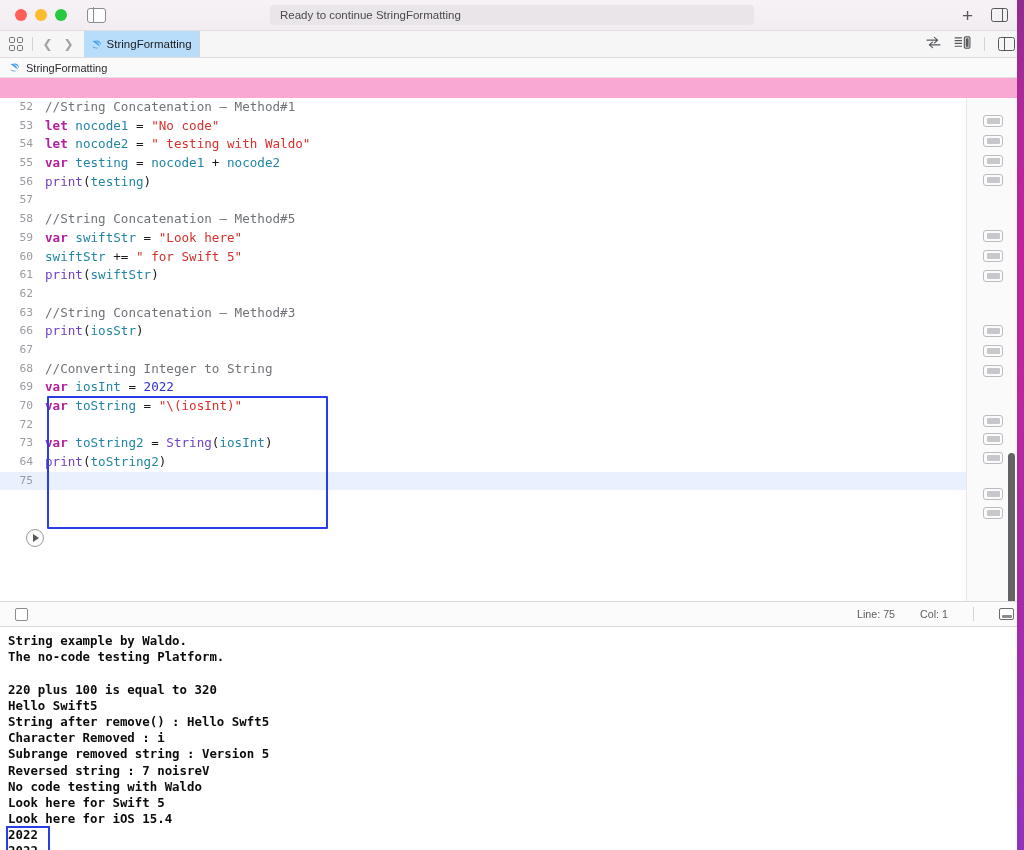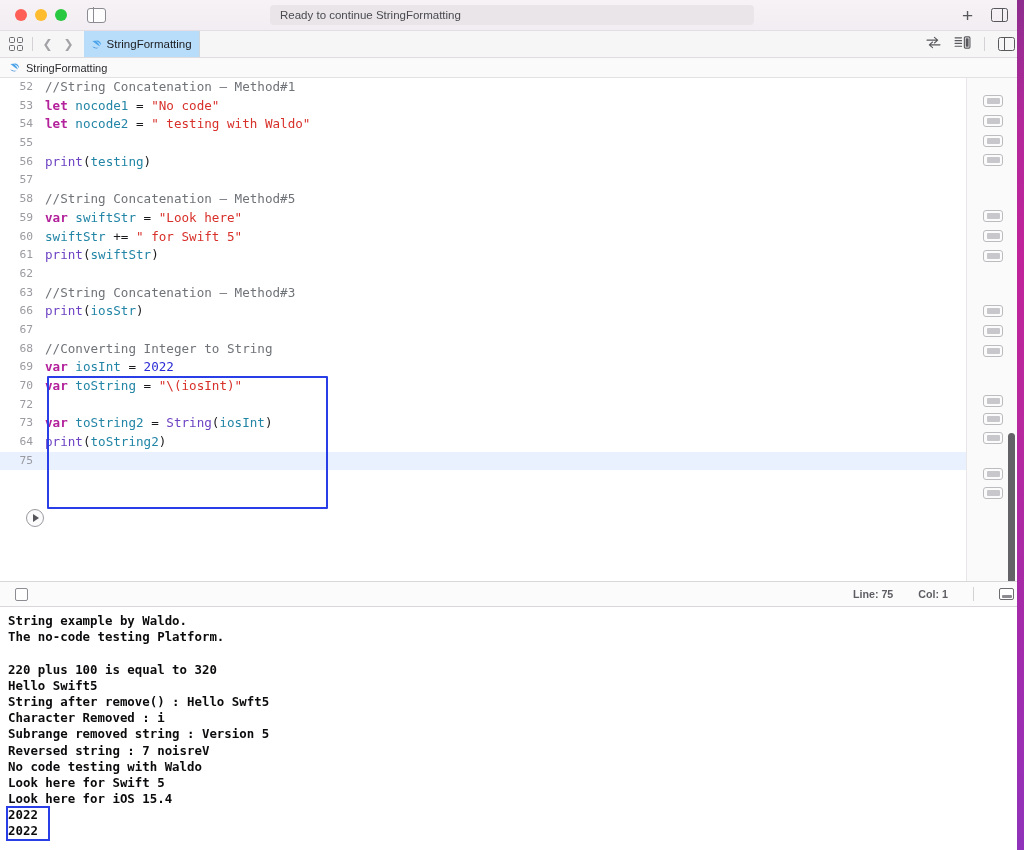--- a/index.html
+++ b/index.html
@@ -111,20 +111,21 @@
     font-size: 11px; color: #2a2a2e;
   }
 
   
   .editor-wrap {
     position: relative;
     flex: 0 0 503px; height: 503px;
     display: flex;
     background: #ffffff;
     overflow: hidden;
+    margin-top: 20px;
   }
   .code-area {
     position: relative;
     flex: 1 1 auto;
     overflow: hidden;
     padding-top: 0;
   }
   .line {
     height: 18.7px; line-height: 18.7px;
     display: flex; align-items: center;
@@ -207,21 +208,21 @@
     display: flex; align-items: center;
     padding: 0 10px;
   }
   .cb-square {
     width: 13px; height: 13px;
     border: 1.3px solid #8c8c92; border-radius: 2px; background: #fff;
     margin-left: 5px;
   }
   .cb-right {
     margin-left: auto; display: flex; align-items: center; gap: 25px;
-    font-size: 10.7px; color: #5d5d63; font-weight: bold;
+    font-size: 10.7px; color: #5d5d63;
   }
   .cb-panel-icon {
     width: 15px; height: 12px; border: 1.3px solid #6b6b70; border-radius: 2px;
     position: relative; background:#fff;
   }
   .cb-panel-icon::after {
     content:""; position:absolute; left:1.5px; right:1.5px; bottom:1.5px; height:3px;
     background:#8b8b91; border-radius:1px;
   }
 
@@ -328,21 +329,21 @@
       </svg>
     </span>
     <span>StringFormatting</span>
   </div>
 
   <div class="editor-wrap">
     <div class="code-area" id="code-area">
         <div class="line"><span class="ln">52</span><span class="code"><span class="tok-cmt">//String Concatenation – Method#1</span></span></div>
         <div class="line"><span class="ln">53</span><span class="code"><span class="tok-kw">let</span><span class="tok-plain"> </span><span class="tok-var">nocode1</span><span class="tok-plain"> = </span><span class="tok-str">"No code"</span></span></div>
         <div class="line"><span class="ln">54</span><span class="code"><span class="tok-kw">let</span><span class="tok-plain"> </span><span class="tok-var">nocode2</span><span class="tok-plain"> = </span><span class="tok-str">" testing with Waldo"</span></span></div>
-        <div class="line"><span class="ln">55</span></div>
+        <div class="line"><span class="ln">55</span><span class="code"><span class="tok-kw">var</span><span class="tok-plain"> </span><span class="tok-var">testing</span><span class="tok-plain"> = </span><span class="tok-var">nocode1</span><span class="tok-plain"> + </span><span class="tok-var">nocode2</span></span></div>
         <div class="line"><span class="ln">56</span><span class="code"><span class="tok-fn">print</span><span class="tok-plain">(</span><span class="tok-var">testing</span><span class="tok-plain">)</span></span></div>
         <div class="line"><span class="ln">57</span><span class="code"></span></div>
         <div class="line"><span class="ln">58</span><span class="code"><span class="tok-cmt">//String Concatenation – Method#5</span></span></div>
         <div class="line"><span class="ln">59</span><span class="code"><span class="tok-kw">var</span><span class="tok-plain"> </span><span class="tok-var">swiftStr</span><span class="tok-plain"> = </span><span class="tok-str">"Look here"</span></span></div>
         <div class="line"><span class="ln">60</span><span class="code"><span class="tok-var">swiftStr</span><span class="tok-plain"> += </span><span class="tok-str">" for Swift 5"</span></span></div>
         <div class="line"><span class="ln">61</span><span class="code"><span class="tok-fn">print</span><span class="tok-plain">(</span><span class="tok-var">swiftStr</span><span class="tok-plain">)</span></span></div>
         <div class="line"><span class="ln">62</span><span class="code"></span></div>
         <div class="line"><span class="ln">63</span><span class="code"><span class="tok-cmt">//String Concatenation – Method#3</span></span></div>
         <div class="line"><span class="ln">66</span><span class="code"><span class="tok-fn">print</span><span class="tok-plain">(</span><span class="tok-var">iosStr</span><span class="tok-plain">)</span></span></div>
         <div class="line"><span class="ln">67</span><span class="code"></span></div>

